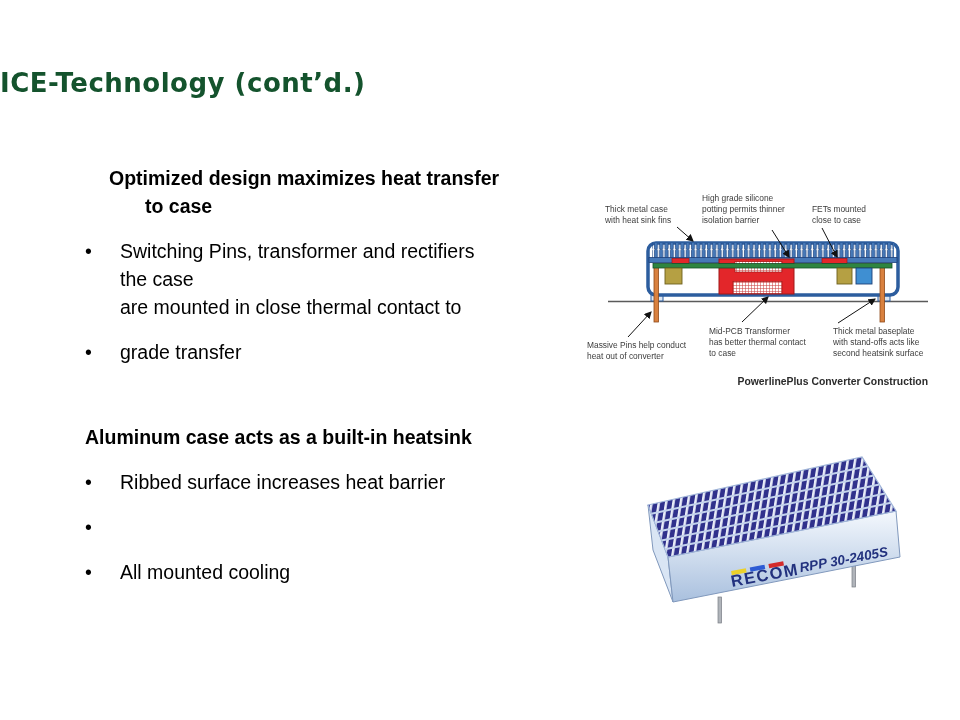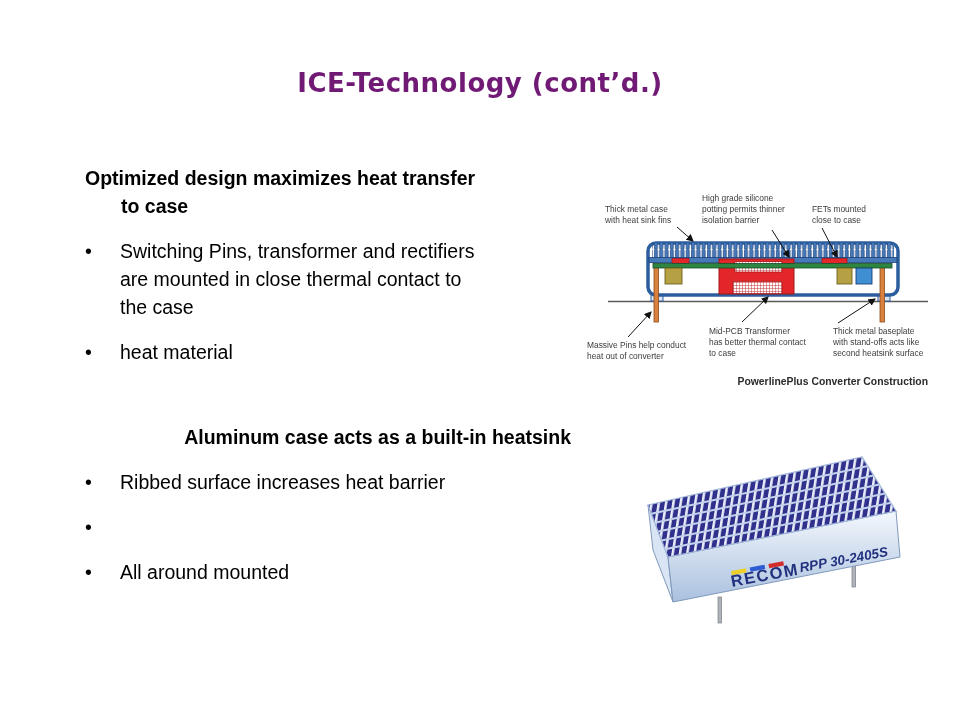--- a/index.html
+++ b/index.html
@@ -1,32 +1,32 @@
 <!DOCTYPE html>
 <html><head>
 <meta charset="utf-8">
 <style>
   html,body{margin:0;padding:0;}
   body{
     width:960px;height:720px;background:#ffffff;position:relative;overflow:hidden;
     font-family:"Liberation Sans",sans-serif;color:#000;
   }
   .slide-title{
-    position:absolute;top:68px;left:0;width:960px;text-align:center;
+    position:absolute;top:68px;left:0;width:960px;text-align:left;
     font-family:"DejaVu Sans",sans-serif;font-weight:bold;font-size:26px;
-    letter-spacing:0.5px;color:#701a75;
+    letter-spacing:0.5px;color:#14532d;
   }
   .content{
     position:absolute;left:85px;top:164px;width:486px;
     font-size:19.5px;line-height:28px;
   }
   .sec-heading{font-weight:bold;margin:0;}
-  .sec-heading .line{display:block;}
+  .sec-heading .line{display:block;margin-left:24px;}
   .sec-heading .line.indent{padding-left:36px;}
-  .sec2{margin-top:57px;text-align:right;}
+  .sec2{margin-top:57px;}
   .bullet{display:flex;margin-top:17px;}
   .bullet .dot{width:35px;flex:none;}
   .bullet .btext .line{display:block;}
   .diagram-svg{position:absolute;left:585px;top:185px;}
   .product-svg{position:absolute;left:640px;top:447px;}
   svg text{font-family:"Liberation Sans",sans-serif;}
   .dlabel{font-size:8.4px;fill:#3c3c3c;}
   .dcaption{font-size:10.4px;font-weight:bold;fill:#2b2b2b;}
 </style>
 </head>
@@ -37,44 +37,44 @@
 <div class="content">
   <div class="sec-heading">
     <span class="line">Optimized design maximizes heat transfer</span>
     <span class="line indent">to case</span>
   </div>
 
   <div class="bullet">
     <span class="dot">•</span>
     <span class="btext">
       <span class="line">Switching Pins, transformer and rectifiers</span>
+      <span class="line">the case</span>
       <span class="line">are mounted in close thermal contact to</span>
-      <span class="line">the case</span>
     </span>
   </div>
 
   <div class="bullet">
     <span class="dot">•</span>
     <span class="btext">
-      <span class="line">heat material</span>
+      <span class="line">grade transfer</span>
     </span>
   </div>
 
   <div class="sec-heading sec2">Aluminum case acts as a built-in heatsink</div>
 
   <div class="bullet">
     <span class="dot">•</span>
     <span class="btext">Ribbed surface increases heat barrier</span>
   </div>
   <div class="bullet">
     <span class="dot">•</span>
   </div>
   <div class="bullet">
     <span class="dot">•</span>
-    <span class="btext">All around mounted</span>
+    <span class="btext">All mounted cooling</span>
   </div>
 </div>
 
 <svg class="diagram-svg" width="360" height="210" viewBox="0 0 360 210">
   <defs>
     <pattern id="teeth" width="5.3" height="16" patternUnits="userSpaceOnUse">
       <rect x="0.35" y="0" width="3.3" height="16.5" rx="1.6" fill="#4679b8" stroke="#1d4079" stroke-width="0.7"></rect>
     </pattern>
     <pattern id="hatch" width="3" height="3" patternUnits="userSpaceOnUse">
       <rect width="3" height="3" fill="#ffffff"></rect>

